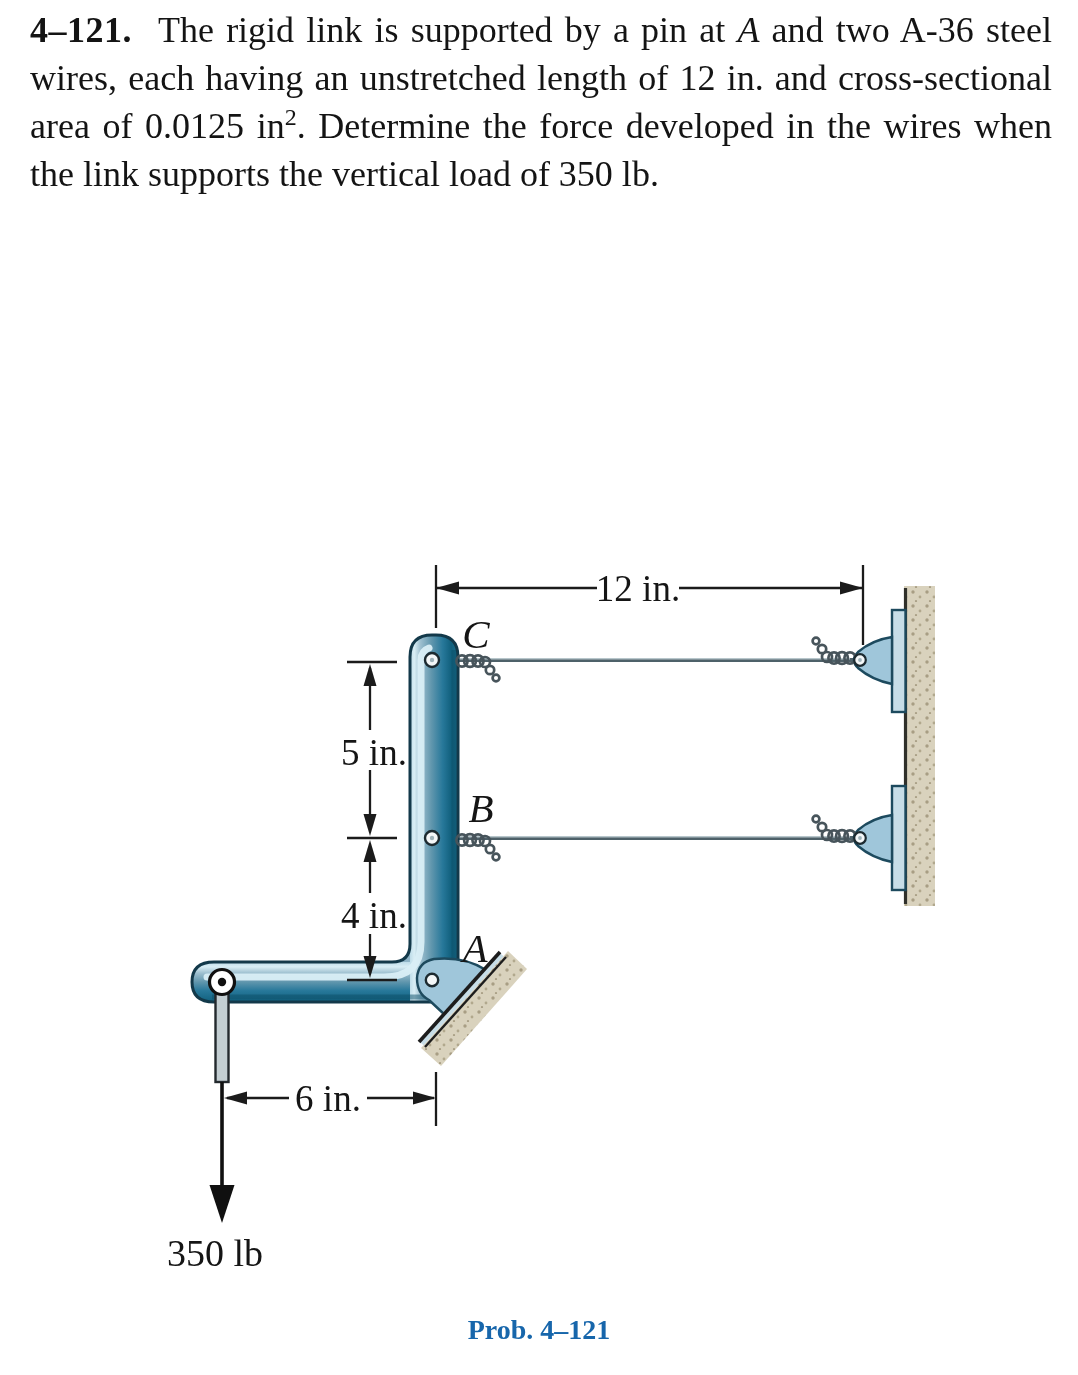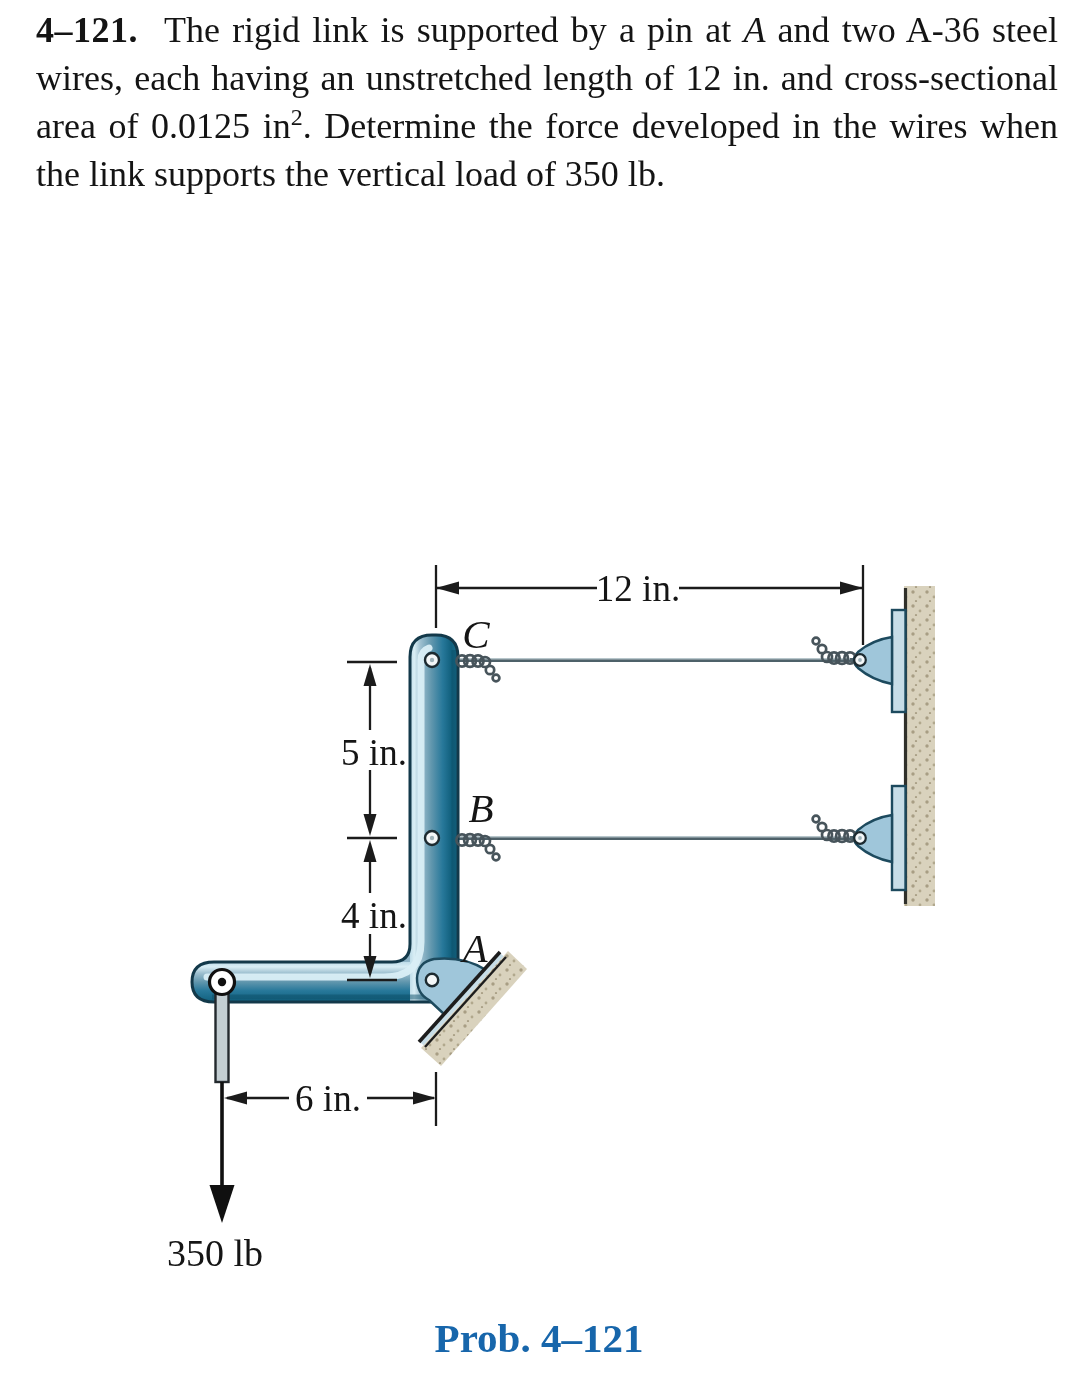--- a/index.html
+++ b/index.html
@@ -1,25 +1,25 @@
 <!DOCTYPE html>
 <html><head>
 <meta charset="utf-8">
 <style>
   html,body{margin:0;padding:0;background:#ffffff;}
   .page{position:relative;width:1078px;height:1375px;background:#ffffff;overflow:hidden;
         font-family:"Liberation Serif", serif;color:#121212;}
-  .statement{position:absolute;left:36px;top:6px;width:1022px;margin:0;
+  .statement{position:absolute;left:30px;top:6px;width:1022px;margin:0;
              font-size:36px;line-height:48px;text-align:justify;color:#141414;}
   .statement b{font-weight:bold;margin-right:26px;letter-spacing:0.5px;}
   .statement i{font-style:italic;}
   .statement sup{font-size:24px;line-height:0;vertical-align:super;}
   .figure-svg{position:absolute;left:0;top:540px;}
   .caption{position:absolute;left:0;top:1314px;width:1078px;text-align:center;
-           font-size:41px;font-weight:bold;color:#1766ab;}
+           font-size:28px;font-weight:bold;color:#1766ab;}
 </style>
 </head>
 <body>
 
 <div class="page">
 
   <p class="statement">
     <b>4–121.</b><span>The rigid link is supported by a pin at </span><i>A</i><span> and two A-36 steel wires, each having an unstretched length of 12 in. and cross-sectional area of 0.0125 in</span><sup>2</sup><span>. Determine the force developed in the wires when the link supports the vertical load of 350 lb.</span>
   </p>
 

